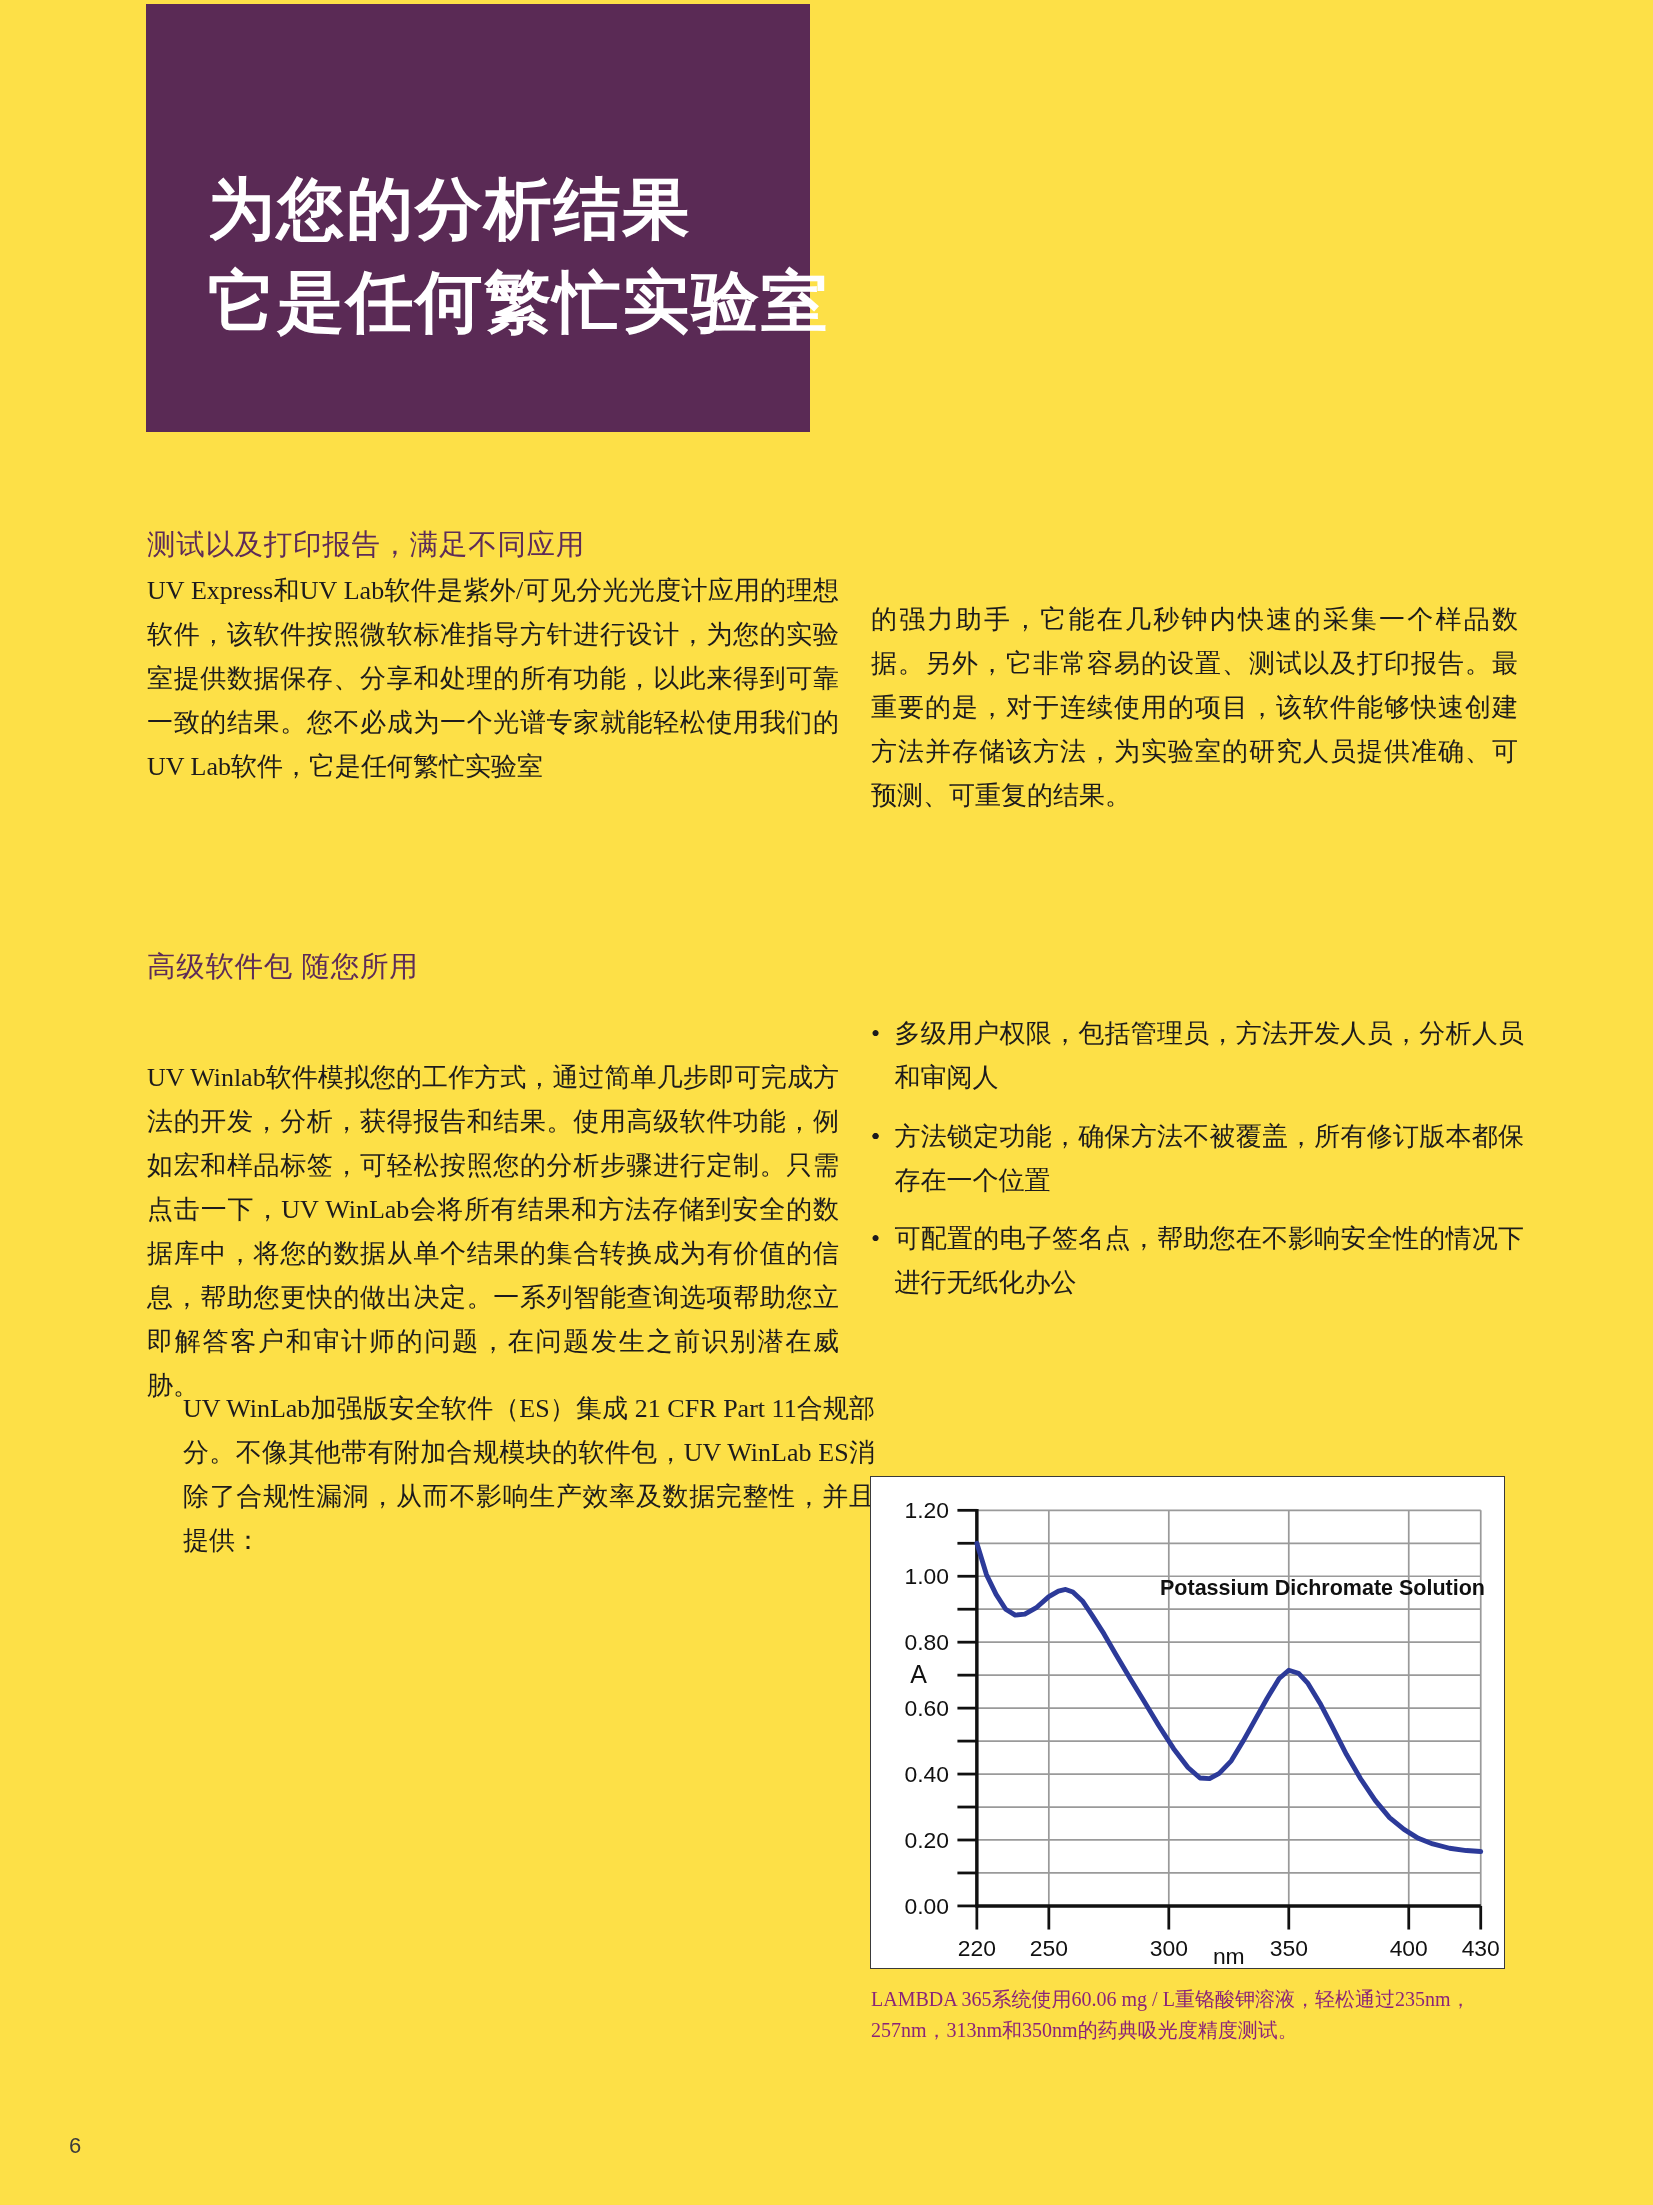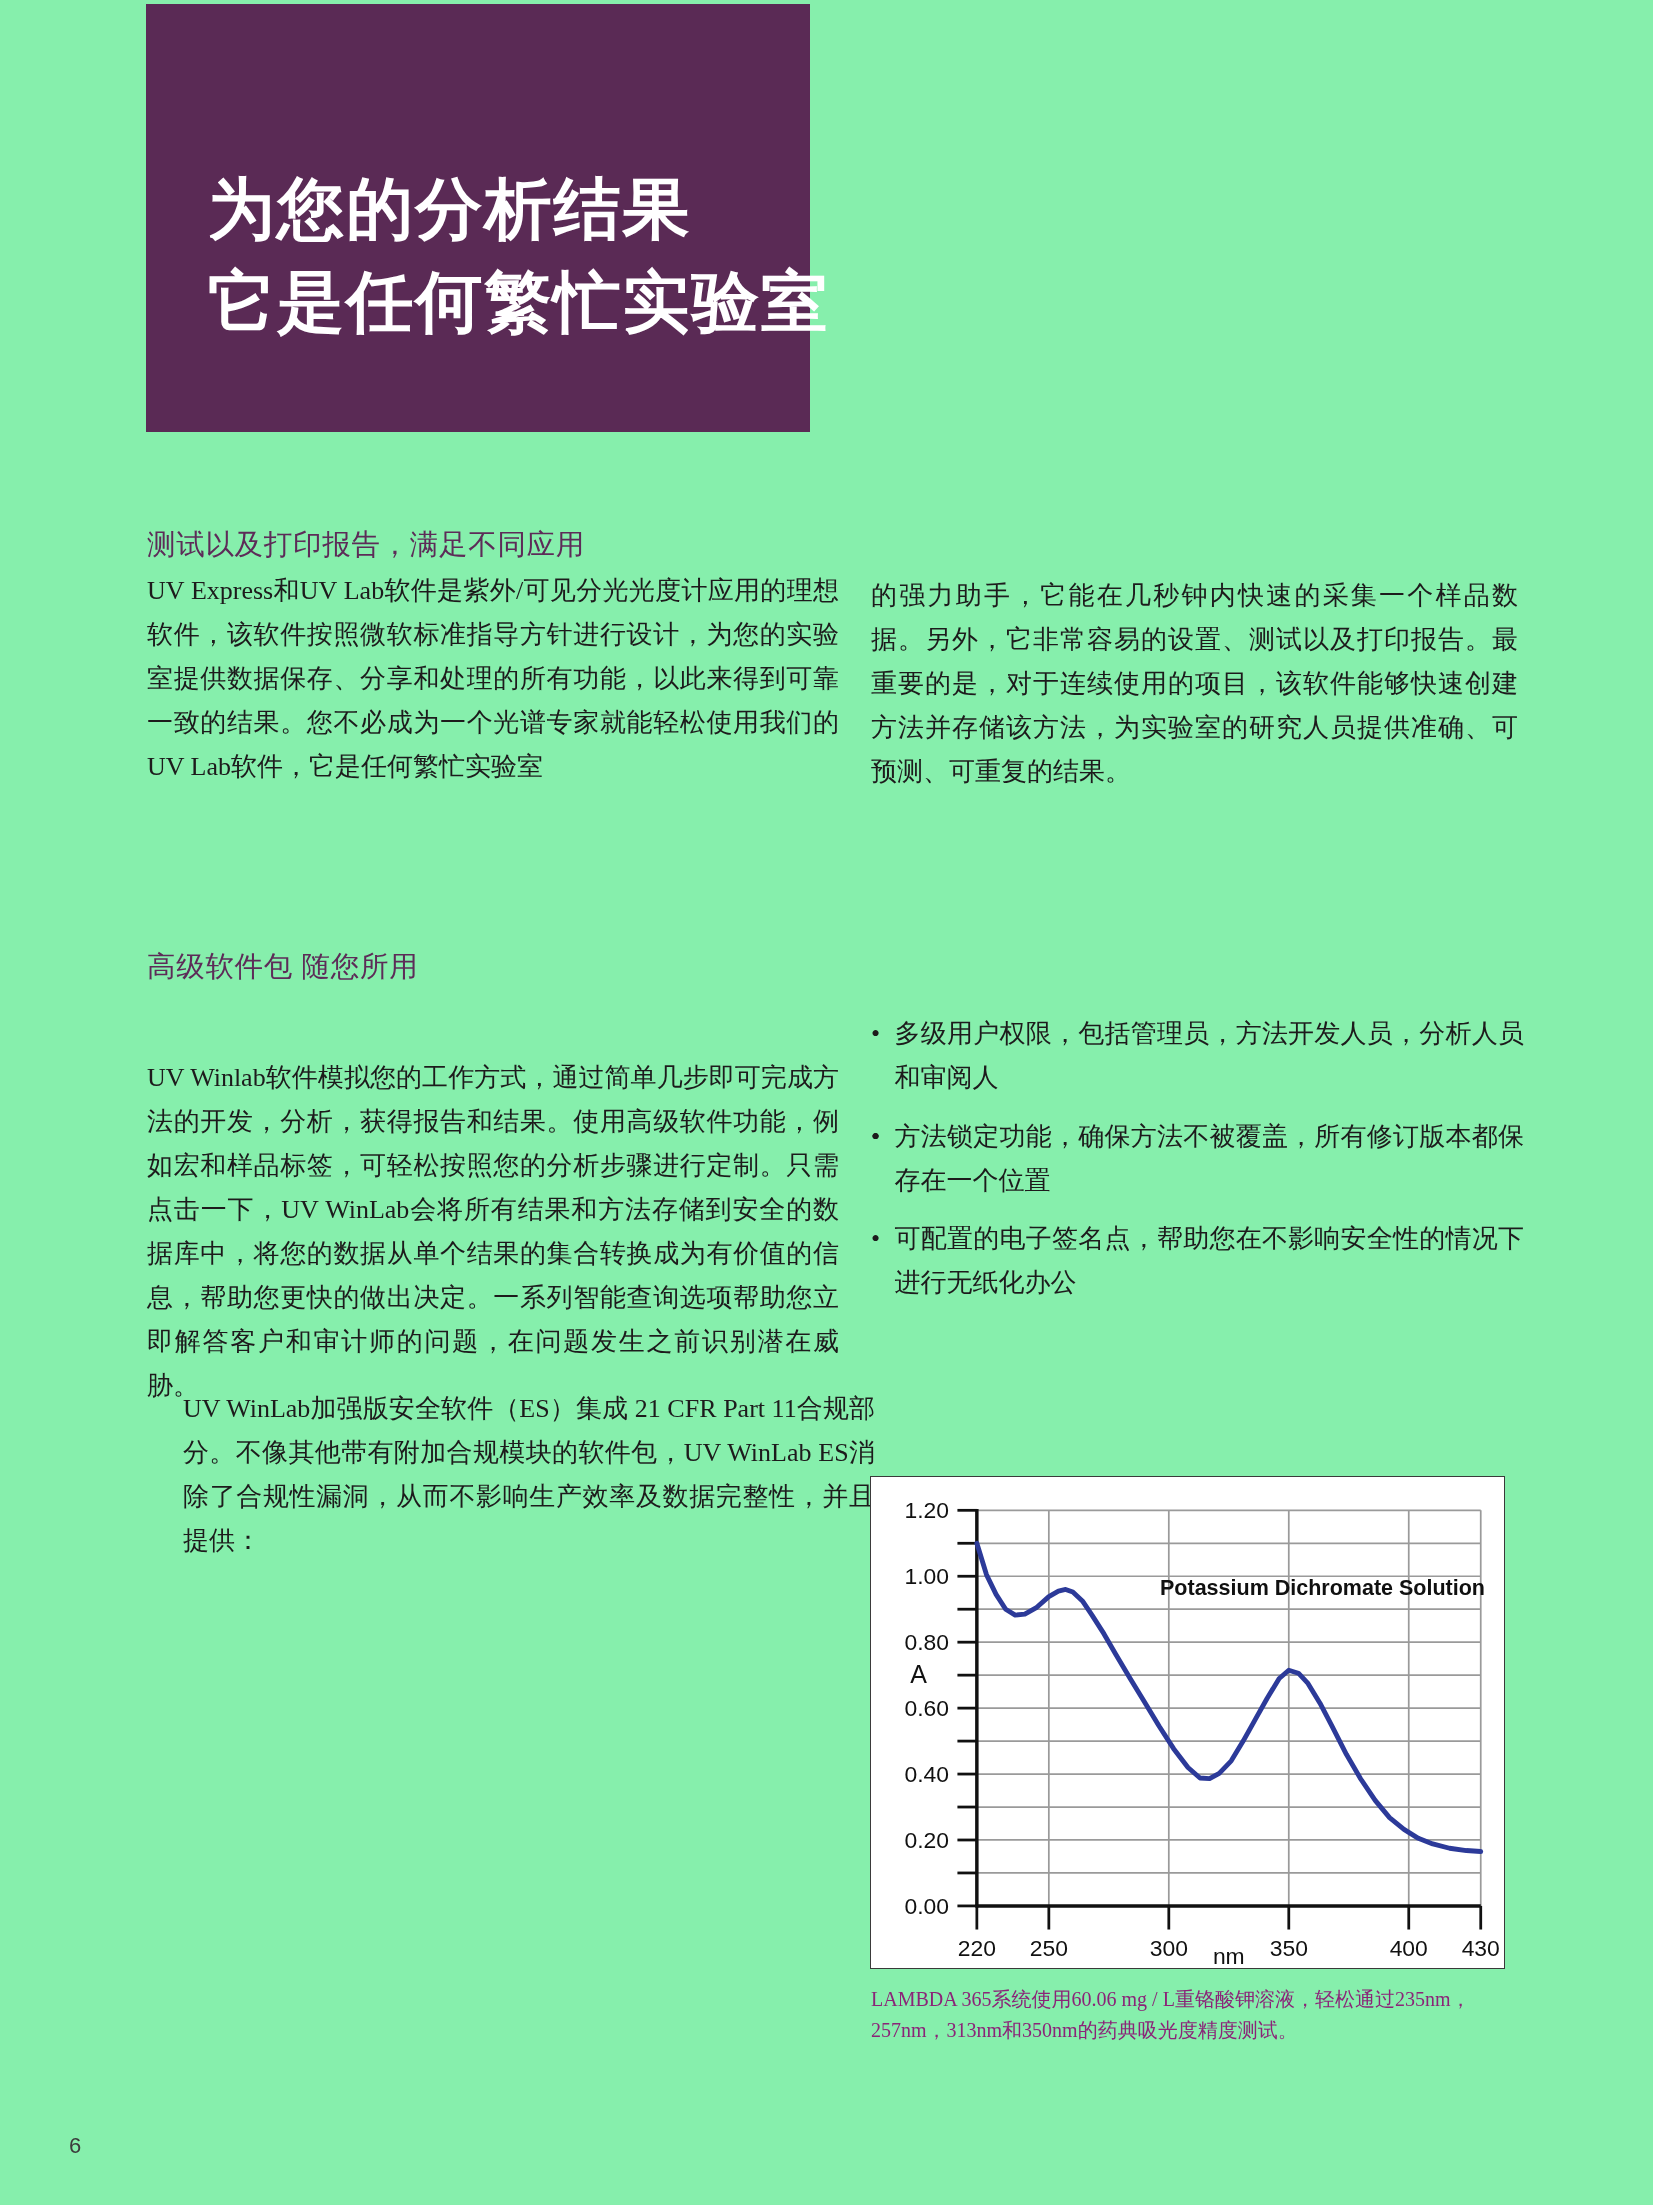--- a/index.html
+++ b/index.html
@@ -1,33 +1,33 @@
 <!DOCTYPE html>
 <html style="font-size:11px"><head>
 <meta charset="utf-8">
 <style>
   html,body{margin:0;padding:0;}
   body{background:#eff4e9;font-family:"Liberation Sans",sans-serif;}
-  .page{position:relative;width:1654px;height:2205px;background:#86efac;overflow:hidden;}
+  .page{position:relative;width:1654px;height:2205px;background:#fde047;overflow:hidden;}
 
   .hero{position:absolute;left:146px;top:3.5px;width:664px;height:428px;background:#5a2a55;}
   .hero-title{position:absolute;left:62px;top:158px;color:#ffffff;
     font-family:"Liberation Sans",sans-serif;font-weight:bold;
     font-size:67px;line-height:93px;letter-spacing:2.1px;white-space:nowrap;}
 
   .sec-heading{position:absolute;color:#5d2b58;font-family:"Liberation Sans",sans-serif;
     font-size:28.5px;font-weight:500;letter-spacing:0.7px;white-space:nowrap;}
   #heading1{left:147px;top:526px;}
   #heading2{left:147px;top:948px;}
 
   .body-text{position:absolute;color:#1d1b1c;
     font-family:"Liberation Serif","DejaVu Serif",serif;
     font-size:26px;line-height:44px;text-align:justify;}
   #p1-left{left:147px;top:569px;width:692px;}
-  #p1-right{left:871px;top:574px;width:647px;}
+  #p1-right{left:871px;top:599px;width:647px;font-family:Liberation Mono, monospace;}
   #p2-left{left:147px;top:1012px;width:692px;margin-top:44px;}
   #p3-left{left:147px;top:1387px;width:692px;margin-left:36px;}
 
   .bullets{position:absolute;left:871px;top:1012px;width:653px;
     margin:0;padding:0;list-style:none;}
   .bullets li{position:relative;color:#1d1b1c;
     font-family:"Liberation Serif","DejaVu Serif",serif;
     font-size:26px;line-height:44px;text-align:justify;
     padding-left:23.6px;margin-bottom:14.6px;}
   .bullets li .marker{position:absolute;left:0;top:0;}

